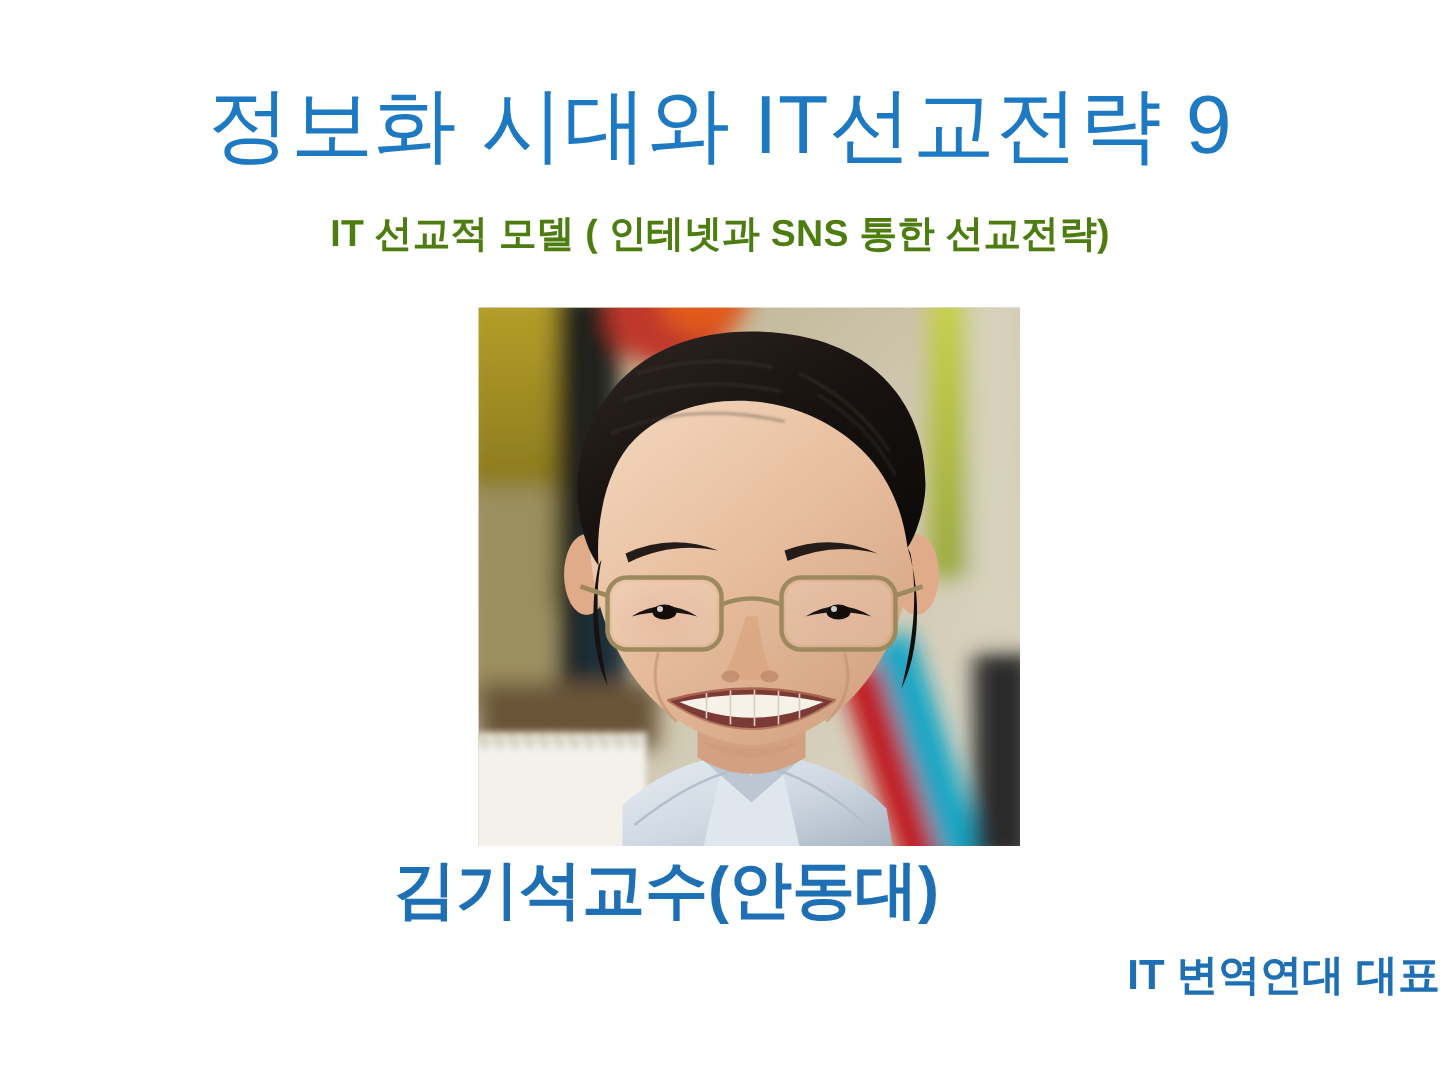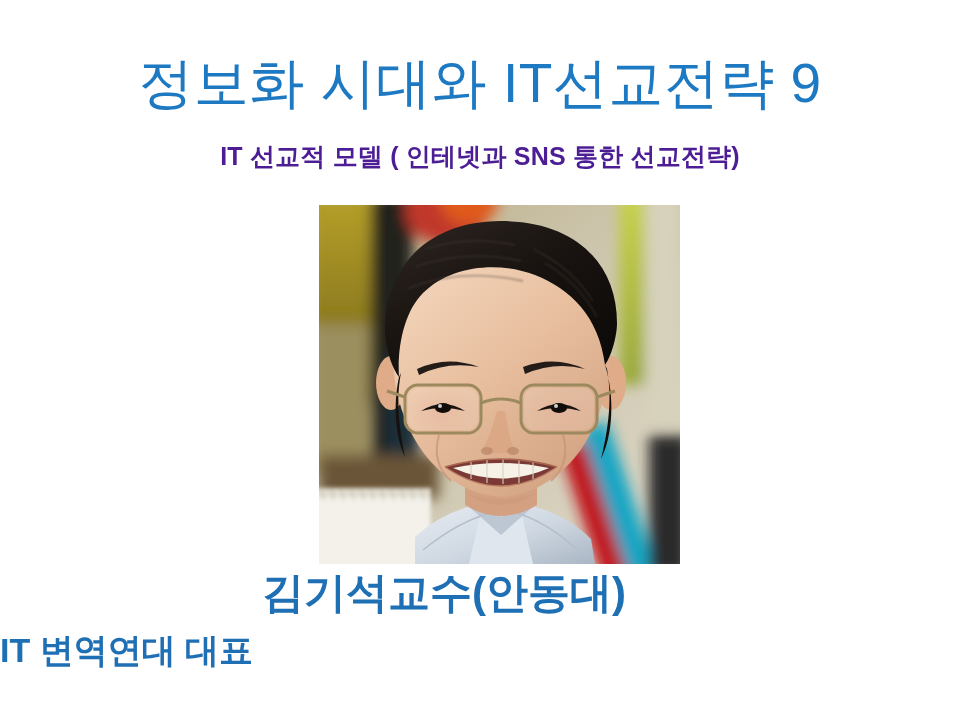--- a/index.html
+++ b/index.html
@@ -41,21 +41,21 @@
   
   .slide-subtitle {
     position: absolute;
     top: 141px;
     left: 0;
     width: 960px;
     text-align: center;
     font-size: 25px;
     line-height: 30px;
     font-weight: bold;
-    color: #4c1d95;
+    color: #4d7c0f;
     letter-spacing: 0.2px;
     white-space: nowrap;
   }
 
   
   .photo-frame {
     position: absolute;
     left: 319px;
     top: 205px;
     width: 361px;
@@ -80,22 +80,22 @@
     line-height: 50px;
     font-weight: bold;
     color: #1E6FB4;
     white-space: nowrap;
   }
   .credit-line-2 {
     position: absolute;
     top: 626px;
     left: 0;
     width: 960px;
-    text-align: left;
-    font-size: 34px;
+    text-align: right;
+    font-size: 28px;
     line-height: 48px;
     font-weight: bold;
     color: #1E6FB4;
     white-space: nowrap;
   }
 </style>
 </head>
 <body>
 
 <div class="slide">

